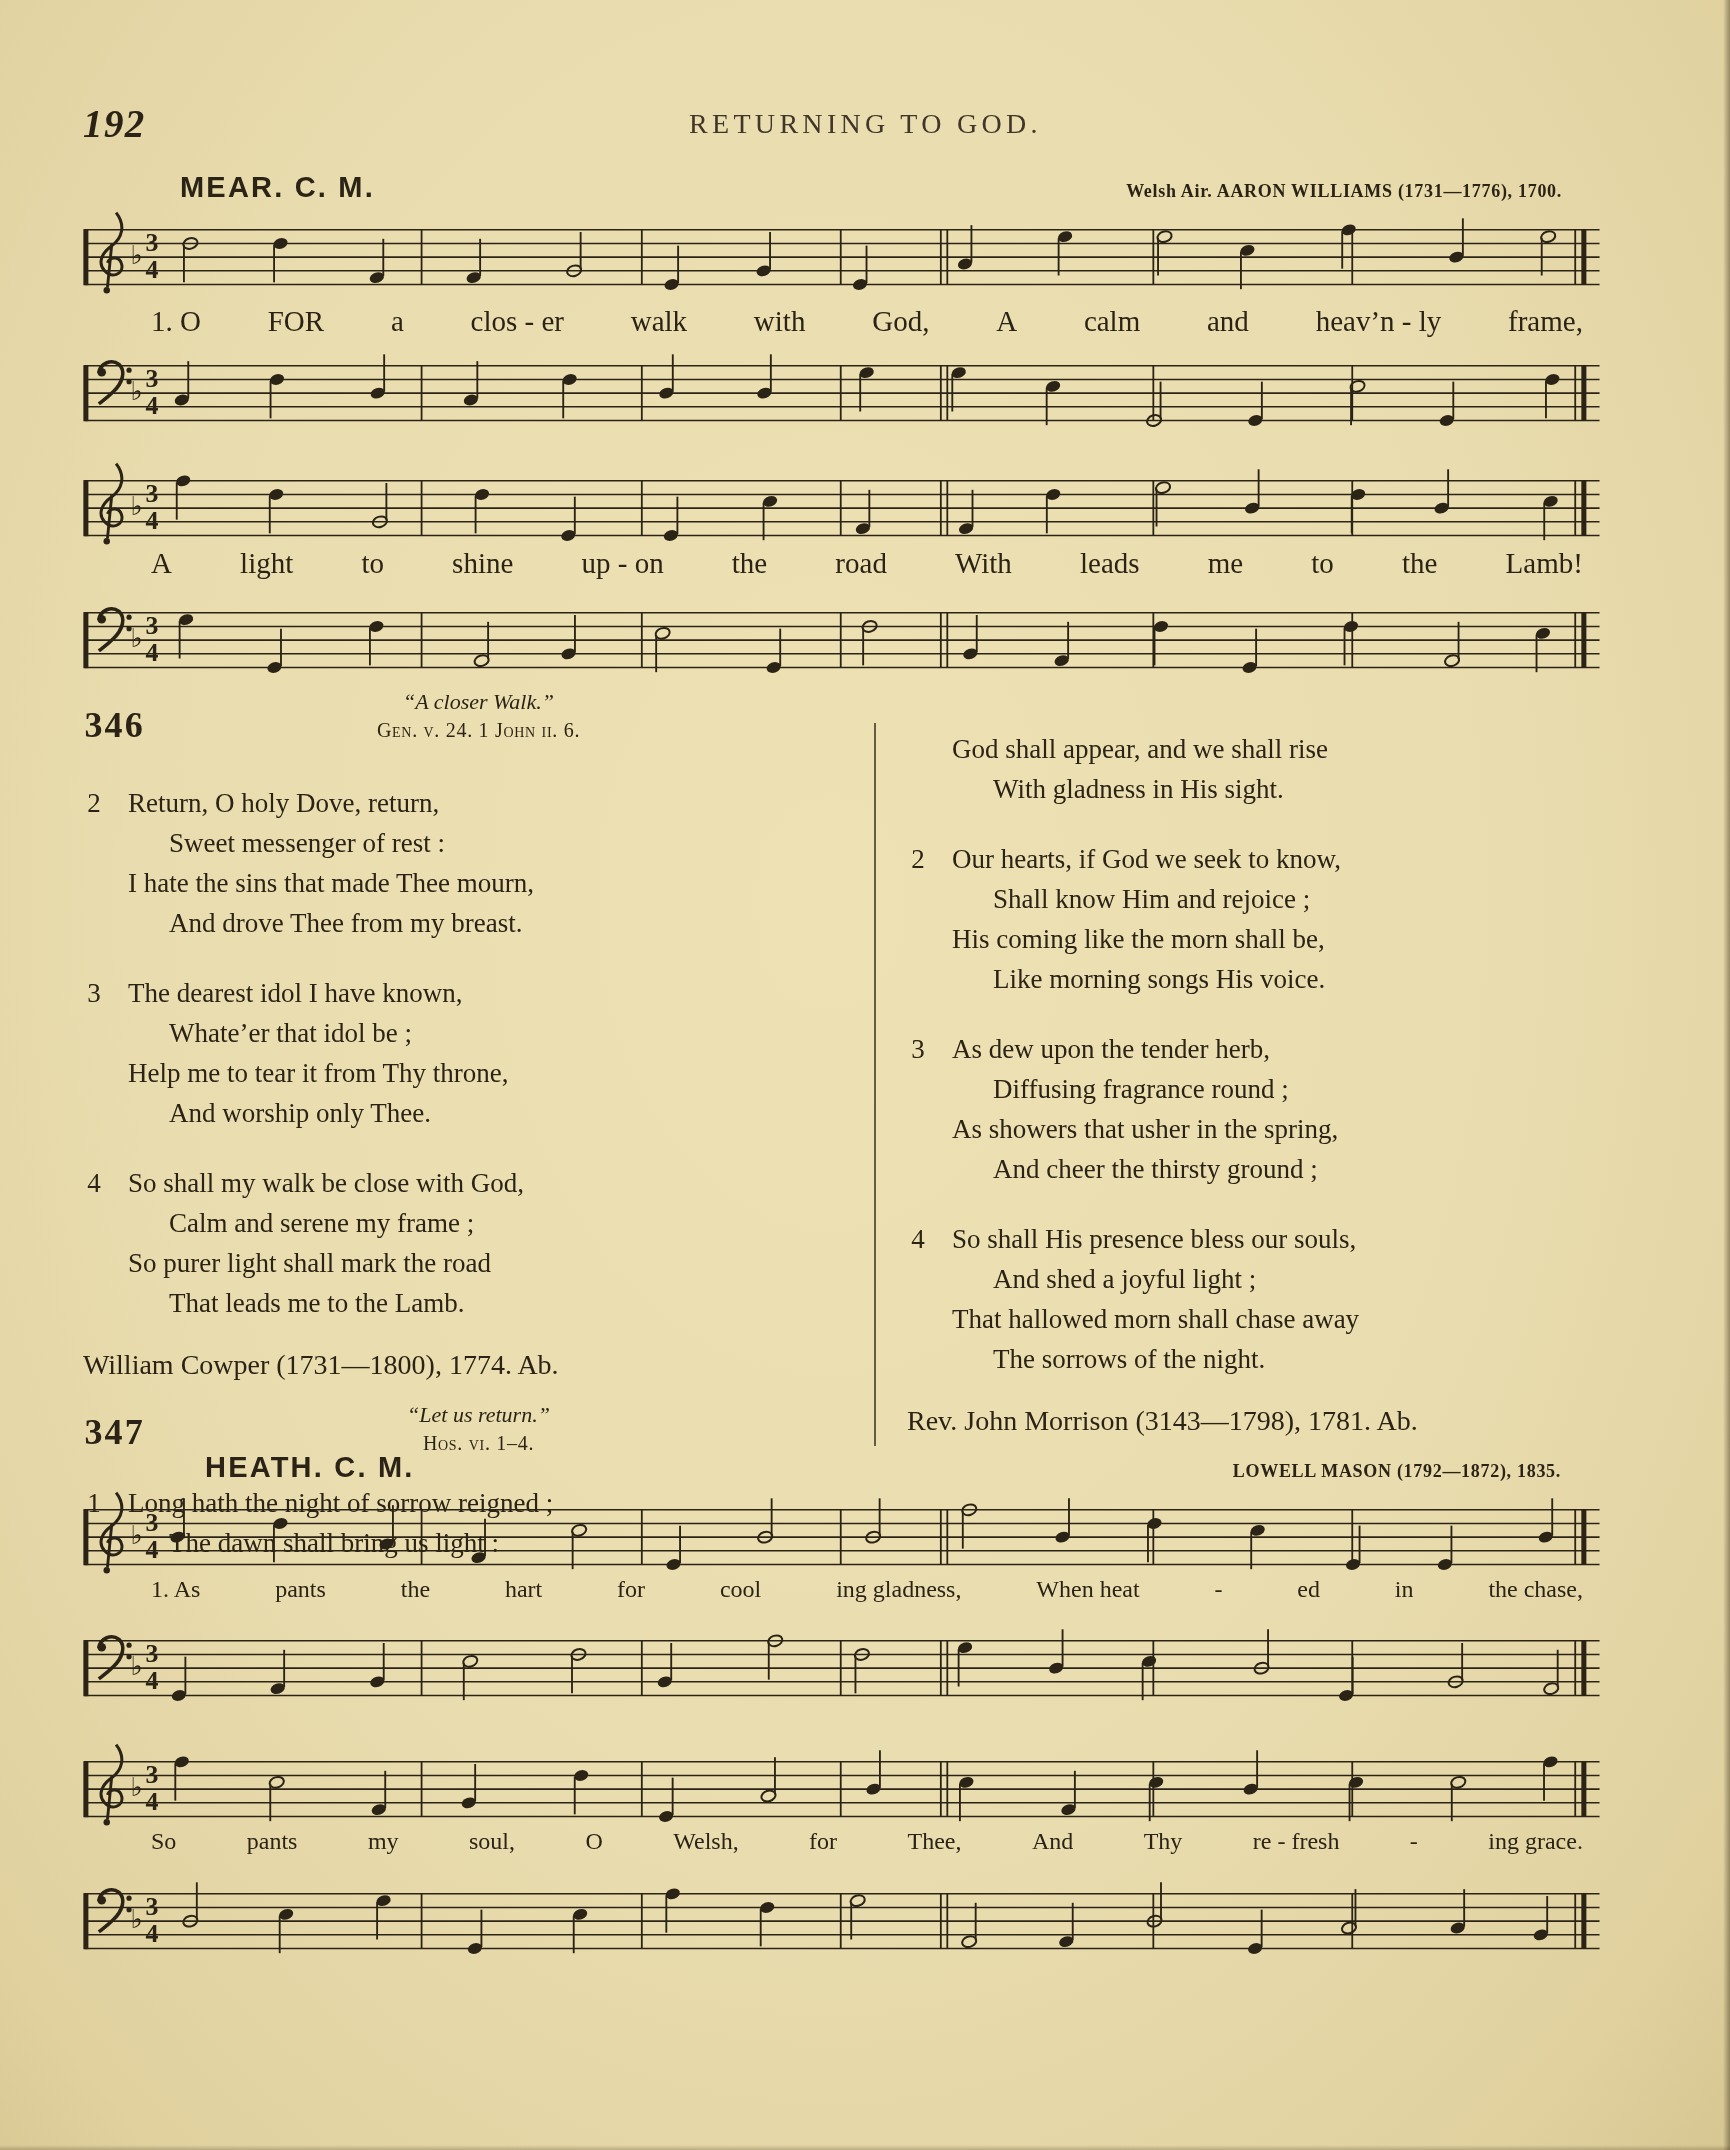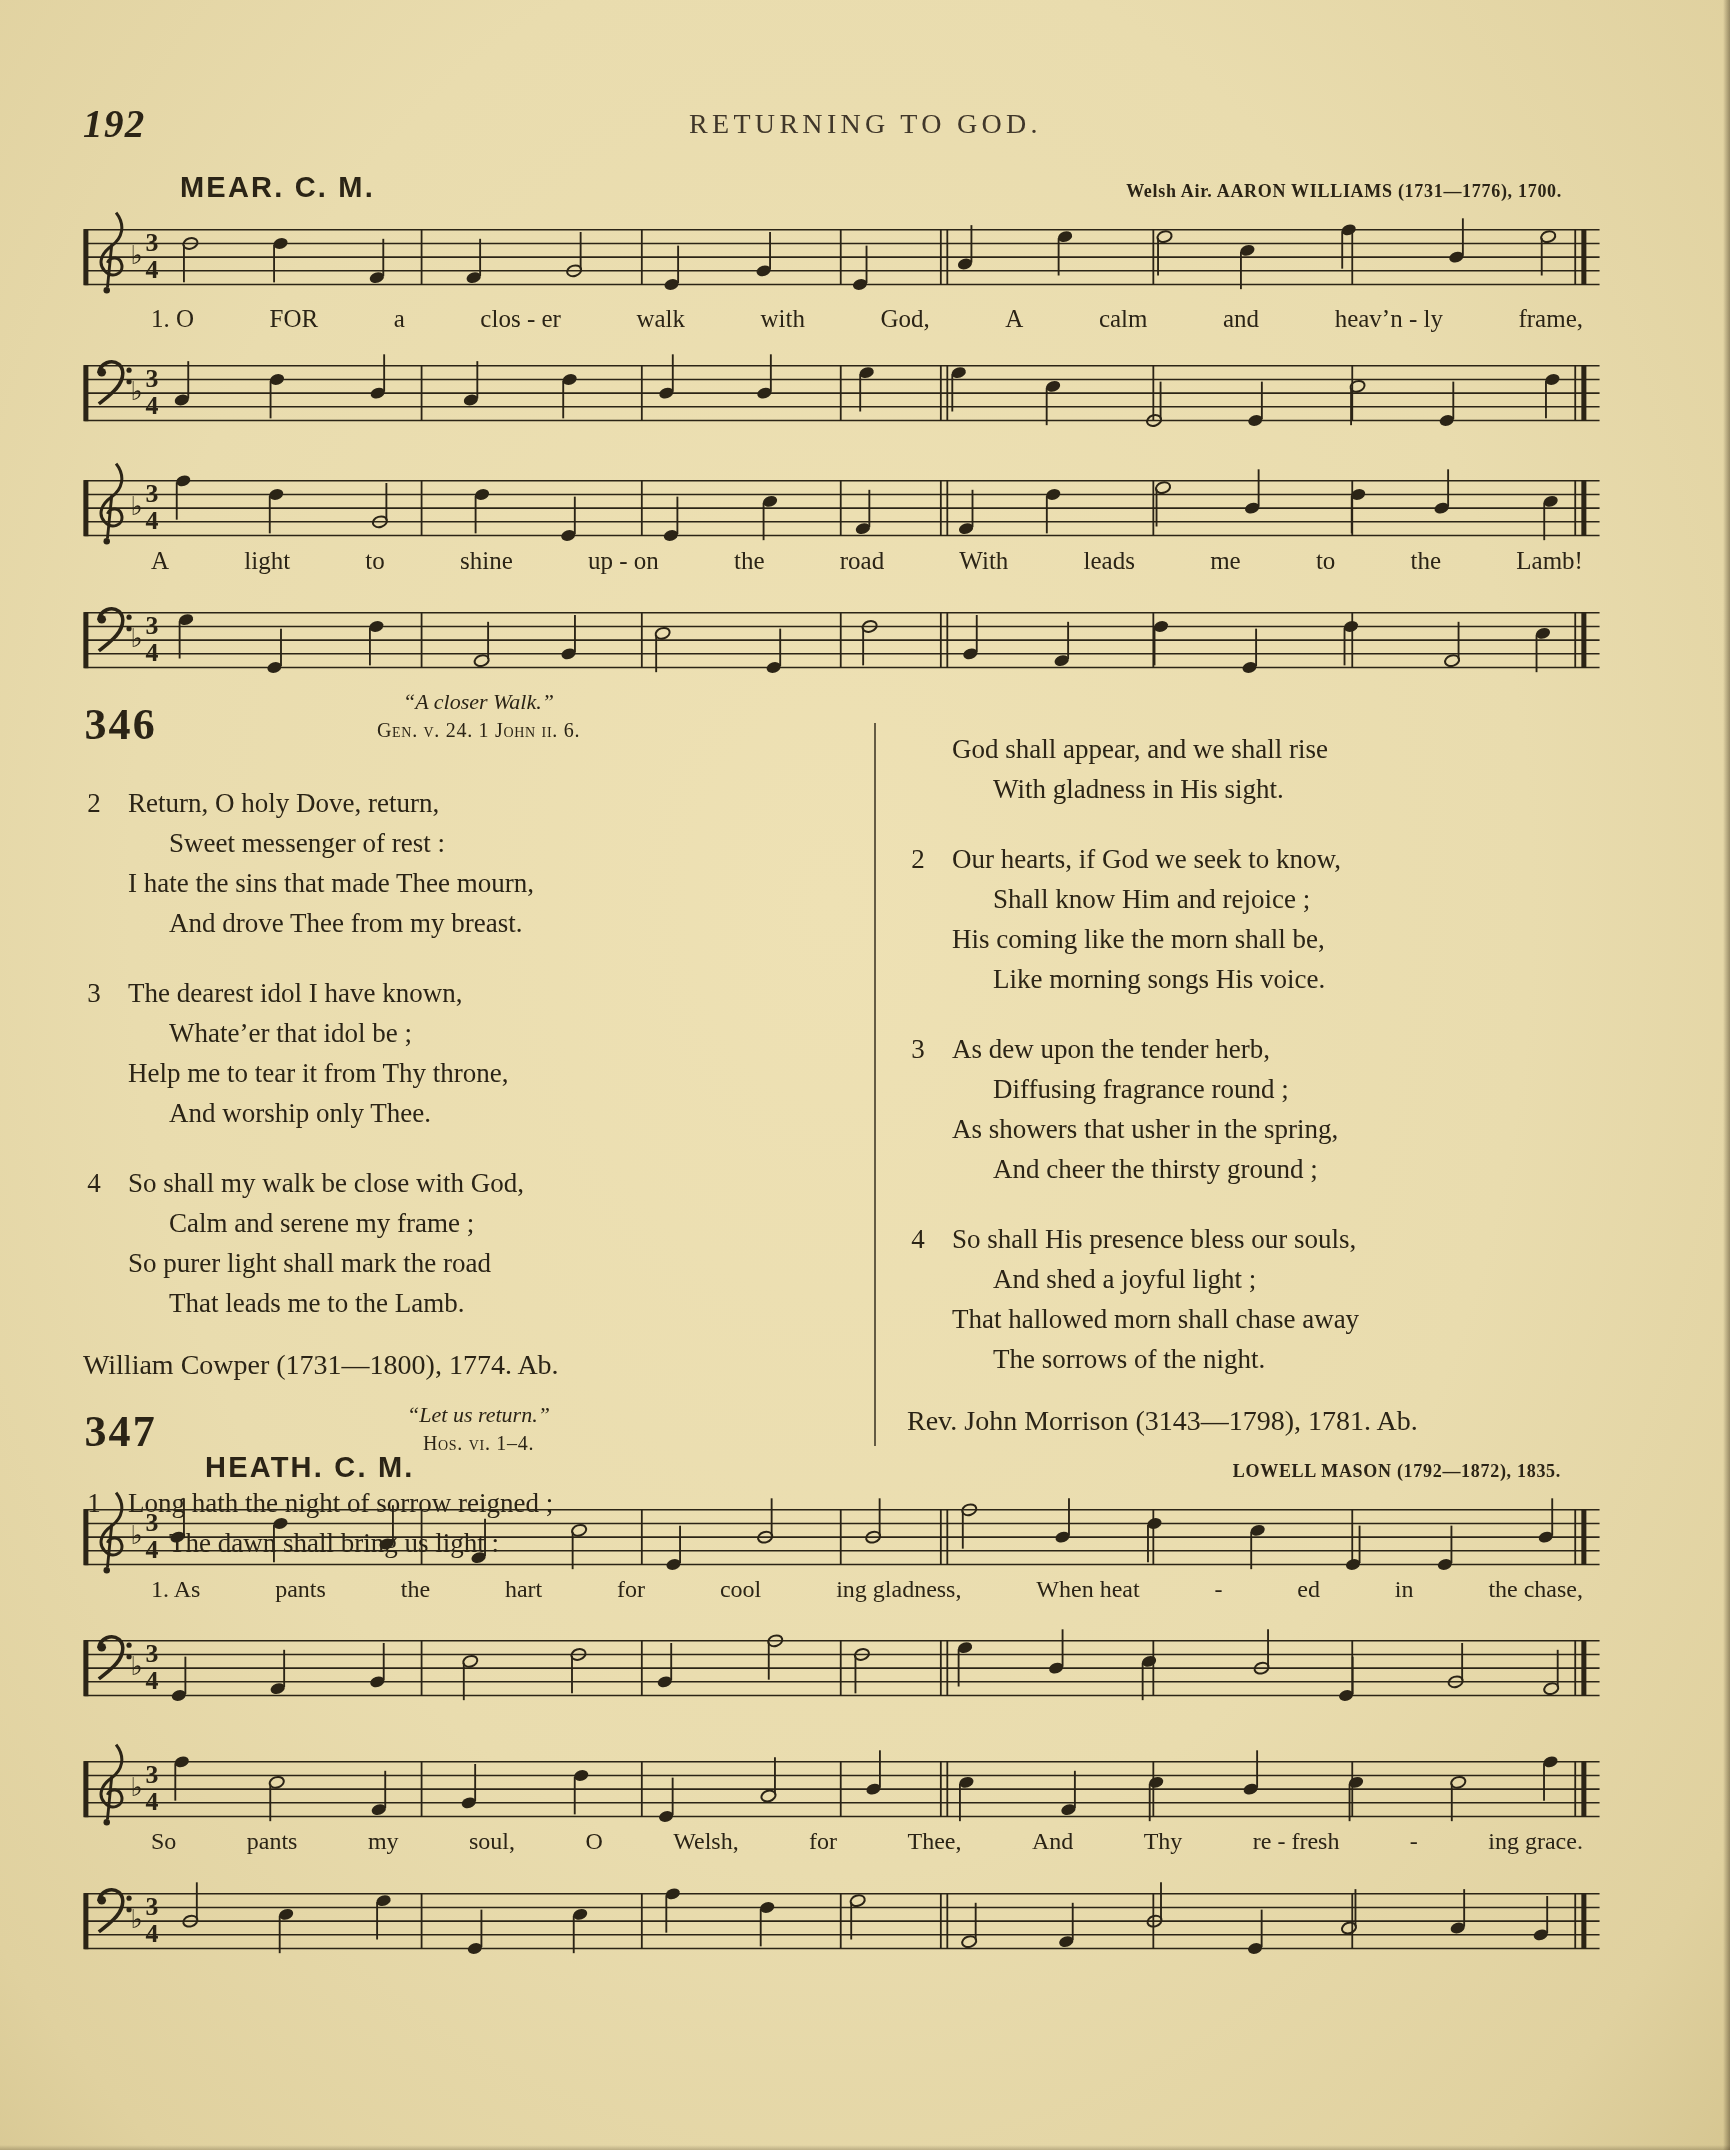--- a/index.html
+++ b/index.html
@@ -18,32 +18,32 @@
 
   .tune-head{position:absolute;left:180px;width:1382px;height:40px;}
   .tune-title{position:absolute;left:0;top:0;font-family:"Liberation Sans",sans-serif;font-weight:bold;font-size:29px;letter-spacing:2.2px;}
   .tune-attr{position:absolute;right:0;top:10px;font-size:18px;font-weight:bold;letter-spacing:0.7px;}
 
   svg.staff{position:absolute;left:83px;width:1518px;height:108px;}
 
   .lyrics{
     position:absolute;left:151px;width:1432px;height:35px;
     display:flex;justify-content:space-between;align-items:baseline;
-    font-size:25px;white-space:pre;
+    font-size:29px;white-space:pre;
   }
   .lyrics span{display:inline-block;}
 
   .hymn-text{position:absolute;top:687px;left:83px;width:1594px;height:770px;}
   .col-divider{position:absolute;left:791px;top:36px;width:2.2px;height:723px;background:rgba(43,36,22,.7);}
   .col{position:absolute;top:0;}
   .col.left{left:0;width:777px;}
   .col.right{left:824px;width:777px;padding-top:42px;}
 
   .hymn-head{position:relative;height:92px;margin-bottom:4.3px;}
-  .hymn-head .hnum{position:absolute;left:1.4px;top:10px;font-size:44px;font-weight:bold;letter-spacing:2.2px;line-height:56px;}
+  .hymn-head .hnum{position:absolute;left:1.4px;top:10px;font-size:36px;font-weight:bold;letter-spacing:2.2px;line-height:56px;}
   .hymn-head .hcenter{position:absolute;left:115px;right:101px;top:0;text-align:center;}
   .hymn-head .epi{font-style:italic;font-size:22px;line-height:29px;}
   .hymn-head .scrip{font-variant:small-caps;font-size:20px;line-height:29px;letter-spacing:0.7px;}
 
   .verse{position:relative;margin-bottom:30px;font-size:27px;line-height:40px;}
   .vline{position:relative;padding-left:45px;}
   .vline.ind{padding-left:86px;}
   .vnum{position:absolute;left:4.3px;top:0;}
   .author{font-size:28px;text-align:left;padding-right:7.2px;margin-top:-4.3px;margin-bottom:18.7px;}
 </style>

